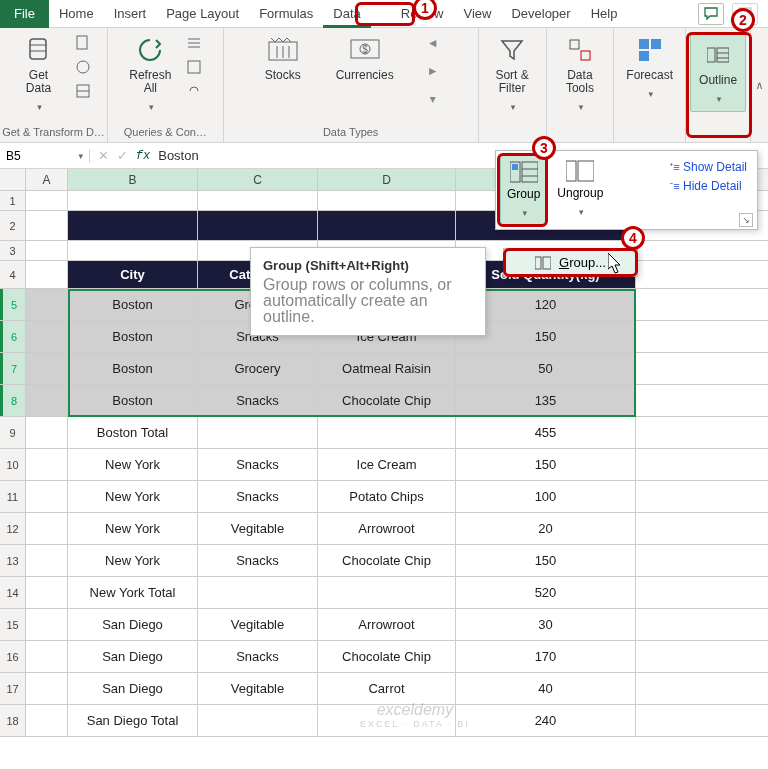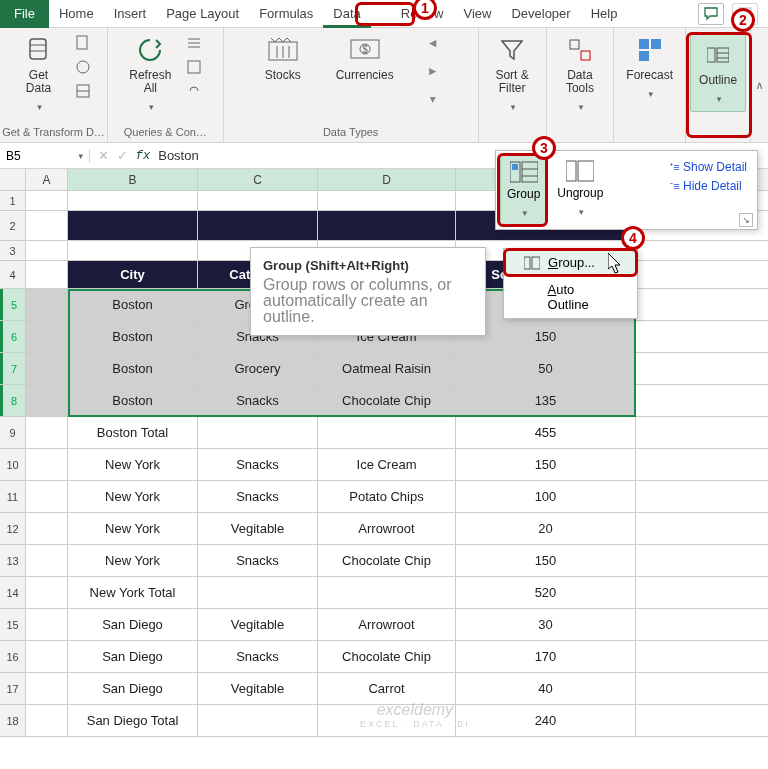--- a/index.html
+++ b/index.html
@@ -58,21 +58,21 @@
   .outline-left { display:flex; gap:4px; }
   .od-btn { display:flex; flex-direction:column; align-items:center; gap:3px; padding:4px 6px; }
   .od-btn .btxt { font-size:12px; }
   .od-btn.group { background:#cde7d8; border:1px solid #9cc7b0; border-radius:2px;}
   .outline-right { margin-left:auto; font-size:12px; color:#1d4ed8; padding:4px 6px; }
   .outline-right div { margin-bottom:4px; white-space:nowrap; }
   .outline-collapse { position:absolute; right:4px; bottom:2px; width:14px; height:14px; border:1px solid #bbb; font-size:9px; text-align:center; line-height:12px; color:#666; }
 
   
   .group-menu { position: absolute; top: 248px; left: 503px; width: 135px; background: #fff; border: 1px solid #bcbcbc; box-shadow: 2px 2px 6px rgba(0,0,0,.18); }
-  .gm-item { padding: 6px 20px; display:flex; align-items:center; gap:8px; font-size:13px; }
+  .gm-item { padding: 6px 20px; display:flex; align-items:center; gap:8px; font-size:13px;justify-content:center; }
   .gm-item.hover { background: #e6f2ec; }
   .gm-ul { text-decoration: underline; }
 
   
   .tooltip { position: absolute; top: 247px; left: 216px; width: 236px; background: #fff; border: 1px solid #bcbcbc; box-shadow: 2px 2px 6px rgba(0,0,0,.15); padding: 10px 12px; margin-left: 34px; }
   .tooltip .tt-title { font-weight: 600; font-size: 13px; margin-bottom: 4px; color: #333; }
   .tooltip .tt-body { font-size: 16px; color: #888; line-height: 16px; }
 
   
   .callout { position:absolute; width:24px; height:24px; border:3px solid #c00000; border-radius:50%; background:#fff; color:#c00000; font-weight:bold; font-size:14px; display:flex; align-items:center; justify-content:center; z-index:20;}
@@ -495,24 +495,20 @@
 </div>
 
 <div class="group-menu">
   <div class="gm-item hover">
     <svg width="16" height="14">
         <rect x="0" y="1" width="6" height="12" fill="none" stroke="#555"></rect>
         <rect x="8" y="1" width="8" height="12" fill="none" stroke="#555"></rect>
       </svg>
     <span><span class="gm-ul">G</span>roup...</span>
   </div>
-  <div class="gm-item">
-    <span style="width:16px"></span>
-    <span><span class="gm-ul">A</span>uto Outline</span>
-  </div>
 </div>
 
 <div class="tooltip">
   <div class="tt-title">Group (Shift+Alt+Right)</div>
   <div class="tt-body">Group rows or columns, or automatically create an outline.</div>
 </div>
 
 <div class="redbox" style="top:2px; left:355px; width:60px; height:24px;"></div>
 <div class="callout" style="top:-4px; left:413px;">1</div>
 

